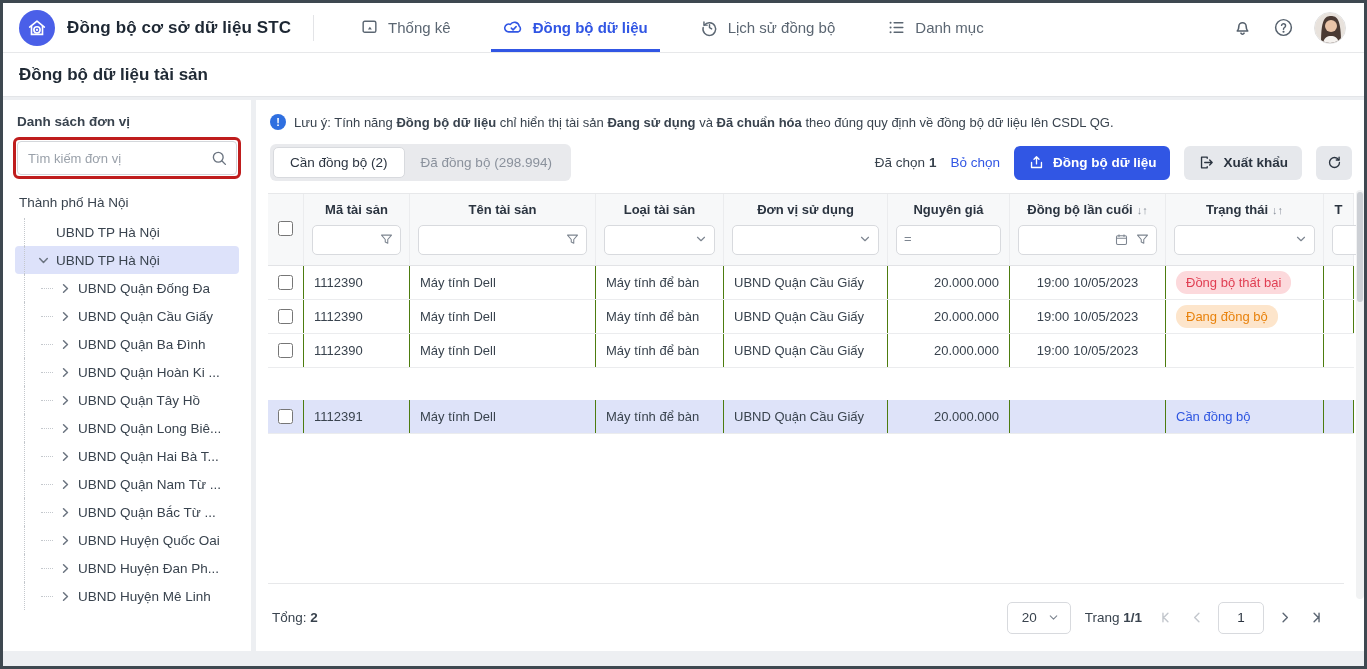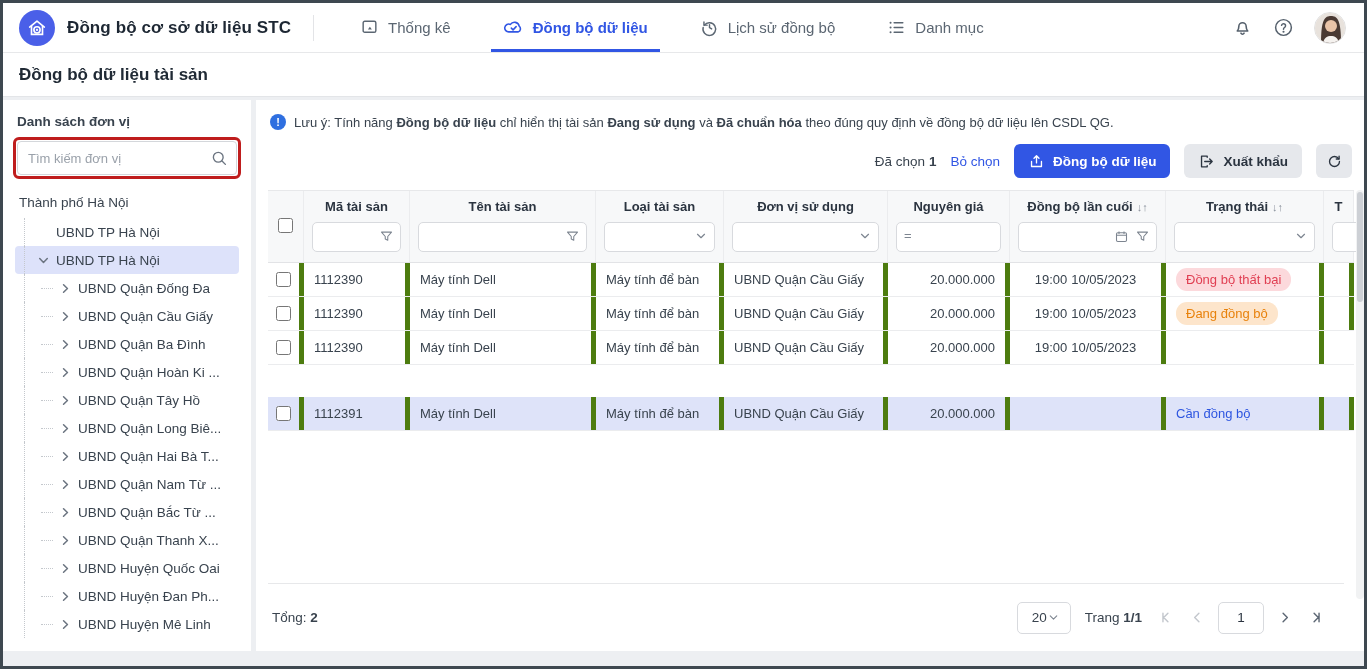--- a/index.html
+++ b/index.html
@@ -87,39 +87,39 @@
   .fbox{ position:relative;}
   .fbox input{ width:100%; height:30px; border:1px solid #d8dade; border-radius:5px; padding:0 26px 0 8px;
     font-size:12.5px; font-family:inherit; color:#333; background:#fff;}
   .fbox .ficons{ position:absolute; right:7px; top:7px; display:flex; gap:6px; color:#7d8590;}
   .eq{ position:absolute; left:8px; top:6px; color:#7d8590; font-size:13px;}
   .fbox.num input{ padding-left:22px;}
   .th-check{ display:flex; align-items:center; justify-content:center;}
   .tbody{ flex:1; overflow:hidden;}
   .trow{ border-bottom:1px solid #ebecee; font-size:13px; color:#39434e;}
   .trow.selected{ background:#dee3f9;margin-top:32px;}
-  .td{ padding:0 10px; border-right:5px solid #4d7c0f; display:flex; align-items:center; height:33px; white-space:nowrap; overflow:hidden;}
+  .td{ padding:0 10px; border-right:1px solid #4d7c0f; display:flex; align-items:center; height:33px; white-space:nowrap; overflow:hidden;}
   .td-check{ justify-content:center; padding:0;}
   .td-num{ justify-content:flex-end;}
   .td-sync{ justify-content:center; gap:4px;}
   input[type=checkbox]{ width:15px; height:15px; accent-color:#3156e4; cursor:pointer;}
   .badge{ padding:4px 10px; border-radius:11px; font-size:13px; white-space:nowrap;}
   .badge.fail{ background:#fcd9dc; color:#e03e52;}
   .badge.progress{ background:#fde5cb; color:#e8820c;}
   .badge.success{ background:#cdf3c9; color:#2ba33f;}
   .badge.need{ background:transparent; color:#2d55e0; padding-left:0;}
   
   .vscroll{ position:absolute; right:0; top:90px; bottom:52px; width:8px; background:#f1f2f3; border-radius:4px;}
   .vscroll .thumb{ position:absolute; top:2px; left:1px; width:6px; height:110px; background:#cdd0d5; border-radius:3px;}
   
   .tfoot{ border-top:1px solid #e7e8ea; height:68px; display:flex; align-items:center;
     padding:0 18px 0 4px; font-size:13.5px; color:#39434e; margin-right:10px;}
   .total b{ font-weight:bold;}
   .pager{ margin-left:auto; display:flex; align-items:center; gap:14px;}
-  .psize{ display:flex; align-items:center; border:1px solid #d8dade; border-radius:5px;
+  .psize{ display:flex; align-items:center; gap:10px; border:1px solid #d8dade; border-radius:5px;
     height:32px; padding:0 10px 0 14px; cursor:pointer; color:#39434e;}
   .pindicator b{ font-weight:bold;}
   .pnav{ display:flex; align-items:center; gap:10px;}
   .pnav .nbtn{ background:none; border:none; cursor:pointer; display:flex; color:#5d6774; padding:2px;}
   .pnav .nbtn.disabled{ color:#c3c7cd;}
   .pinput{ width:46px; height:32px; border:1px solid #d8dade; border-radius:5px; text-align:center;
     font-size:13.5px; font-family:inherit; color:#2b3440;}
 </style>
 </head>
 <body>
@@ -272,26 +272,20 @@
           <div class="tree-item lvl2 chev-right">
     <svg class="chev" width="13" height="13" viewBox="0 0 12 12" fill="none" stroke="currentColor" stroke-width="1.4">
       <path d="M2.5 4.2 l3.5 3.6 3.5-3.6" stroke-linecap="round" stroke-linejoin="round"></path>
     </svg>
     <span class="tlabel">UBND Quận Bắc Từ  ...</span>
   </div>
           <div class="tree-item lvl2 chev-right">
     <svg class="chev" width="13" height="13" viewBox="0 0 12 12" fill="none" stroke="currentColor" stroke-width="1.4">
       <path d="M2.5 4.2 l3.5 3.6 3.5-3.6" stroke-linecap="round" stroke-linejoin="round"></path>
     </svg>
-    <span class="tlabel">UBND Quận Thanh X...</span>
-  </div>
-          <div class="tree-item lvl2 chev-right">
-    <svg class="chev" width="13" height="13" viewBox="0 0 12 12" fill="none" stroke="currentColor" stroke-width="1.4">
-      <path d="M2.5 4.2 l3.5 3.6 3.5-3.6" stroke-linecap="round" stroke-linejoin="round"></path>
-    </svg>
     <span class="tlabel">UBND Huyện Quốc Oai</span>
   </div>
           <div class="tree-item lvl2 chev-right">
     <svg class="chev" width="13" height="13" viewBox="0 0 12 12" fill="none" stroke="currentColor" stroke-width="1.4">
       <path d="M2.5 4.2 l3.5 3.6 3.5-3.6" stroke-linecap="round" stroke-linejoin="round"></path>
     </svg>
     <span class="tlabel">UBND Huyện Đan Ph...</span>
   </div>
           <div class="tree-item lvl2 chev-right">
     <svg class="chev" width="13" height="13" viewBox="0 0 12 12" fill="none" stroke="currentColor" stroke-width="1.4">
@@ -303,20 +297,24 @@
     </div>
   </aside>
 
   <main class="main">
     <div class="note">
       <span class="note-icon">!</span>
       <p><span>Lưu ý: Tính năng </span><b>Đồng bộ dữ liệu</b><span> chỉ hiển thị tài sản </span><b>Đang sử dụng</b><span> và </span><b>Đã chuẩn hóa</b><span> theo đúng quy định về đồng bộ dữ liệu lên CSDL QG.</span></p>
     </div>
 
     <div class="toolbar">
+      <div class="seg">
+        <button class="seg-btn active">Cần đồng bộ (2)</button>
+        <button class="seg-btn">Đã đồng bộ (298.994)</button>
+      </div>
       <div class="toolbar-right">
         <span class="sel-info">
           <span>Đã chọn</span> <b>1</b>
         </span>
         <button class="link-btn">Bỏ chọn</button>
         <button class="btn btn-primary">
           <svg width="17" height="17" viewBox="0 0 24 24" fill="none" stroke="currentColor" stroke-width="1.9">
             <path d="M12 14 V4 M8.5 7.5 L12 4 l3.5 3.5" stroke-linecap="round" stroke-linejoin="round"></path>
             <path d="M5 12 v7 h14 v-7" stroke-linecap="round" stroke-linejoin="round"></path>
           </svg>

